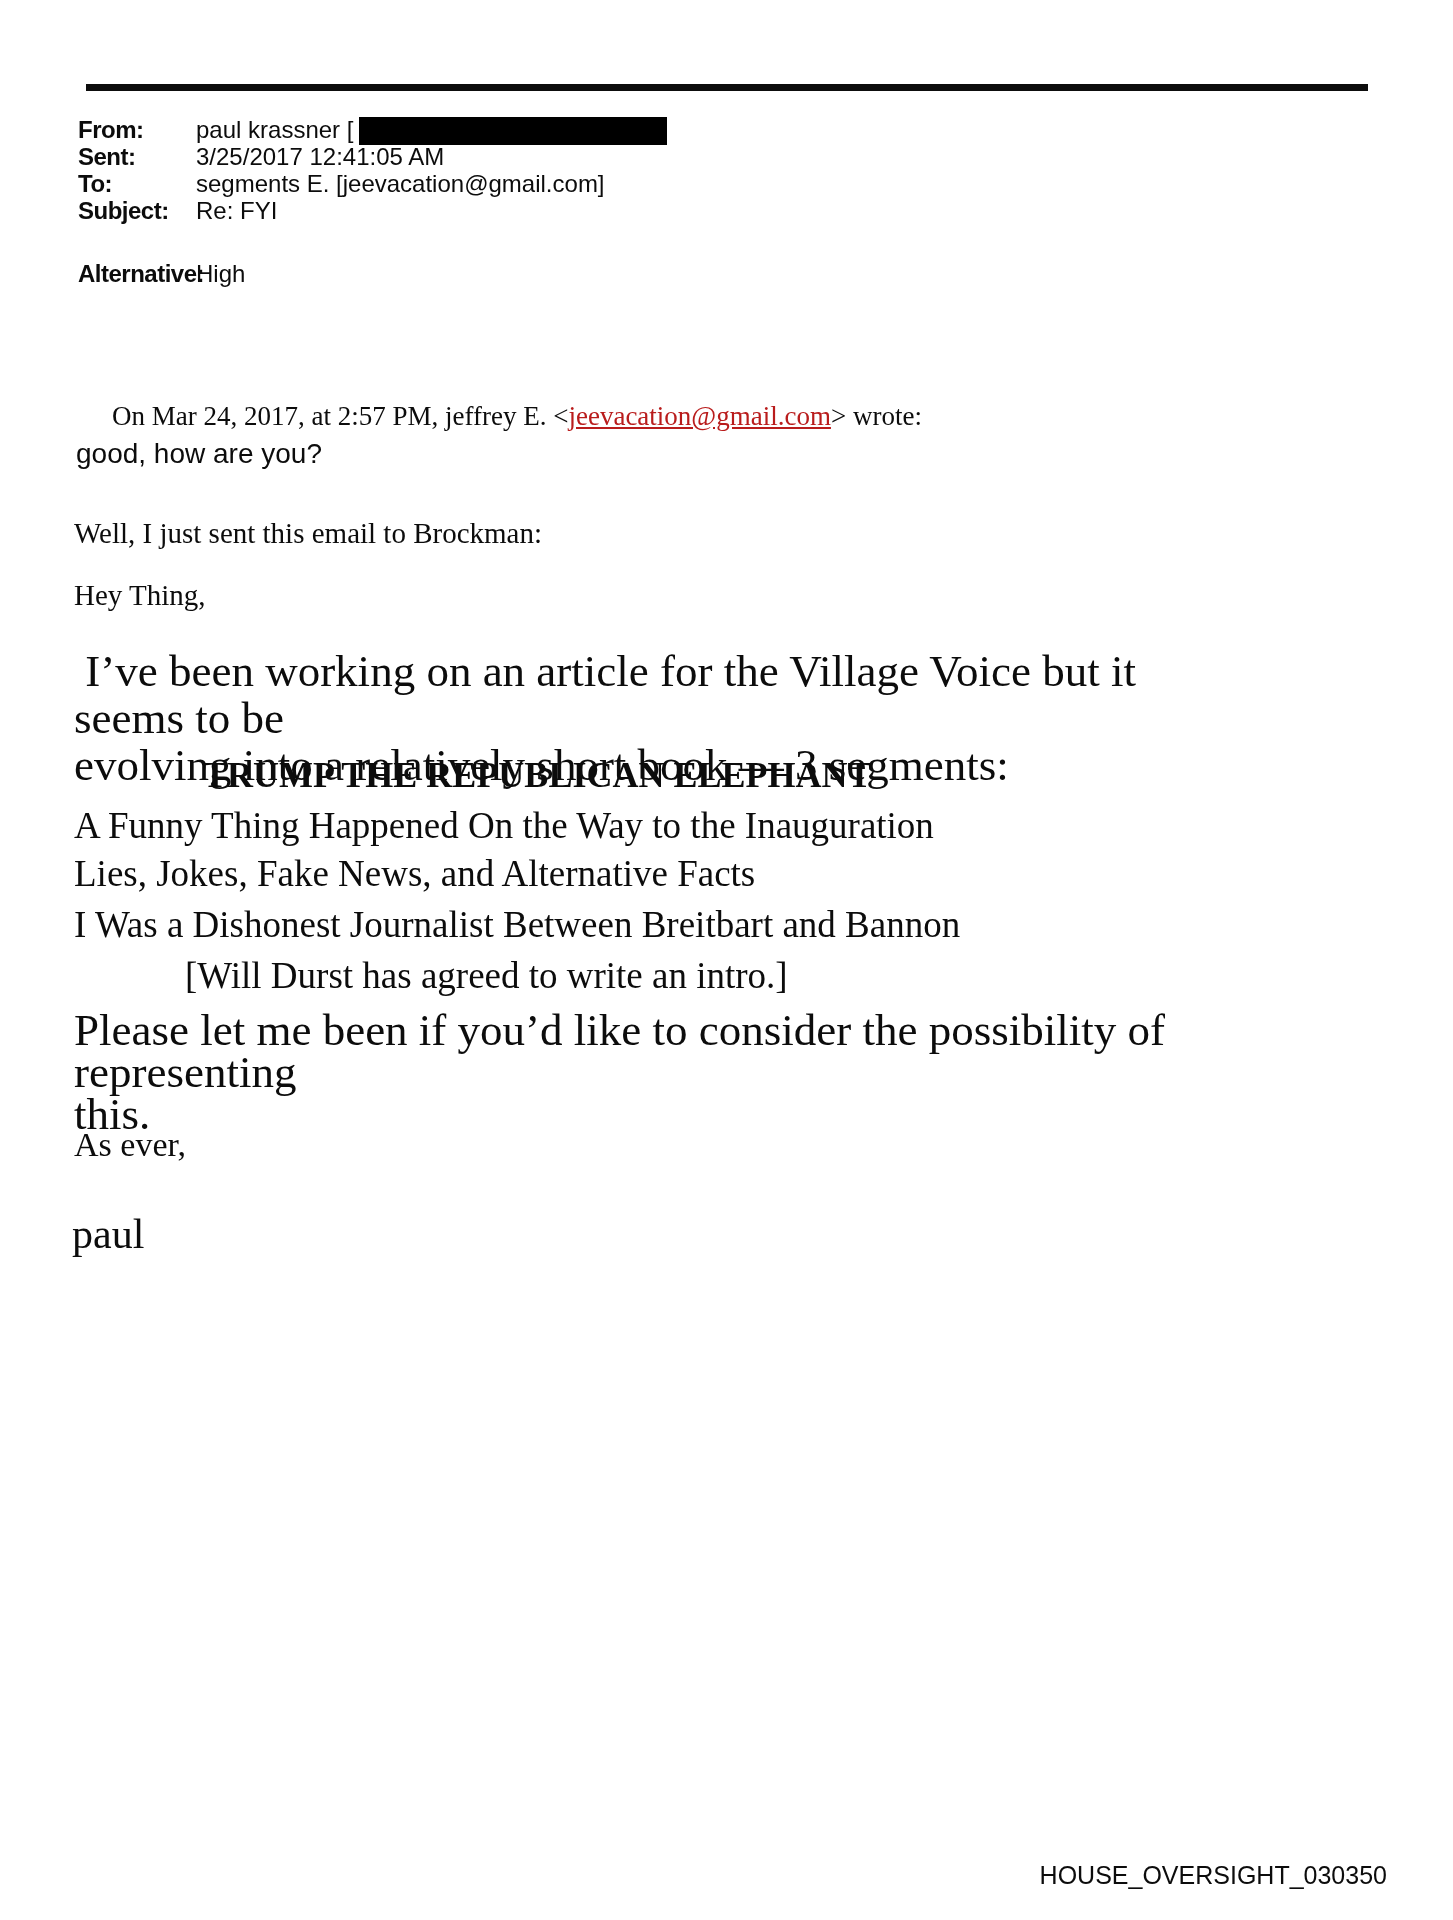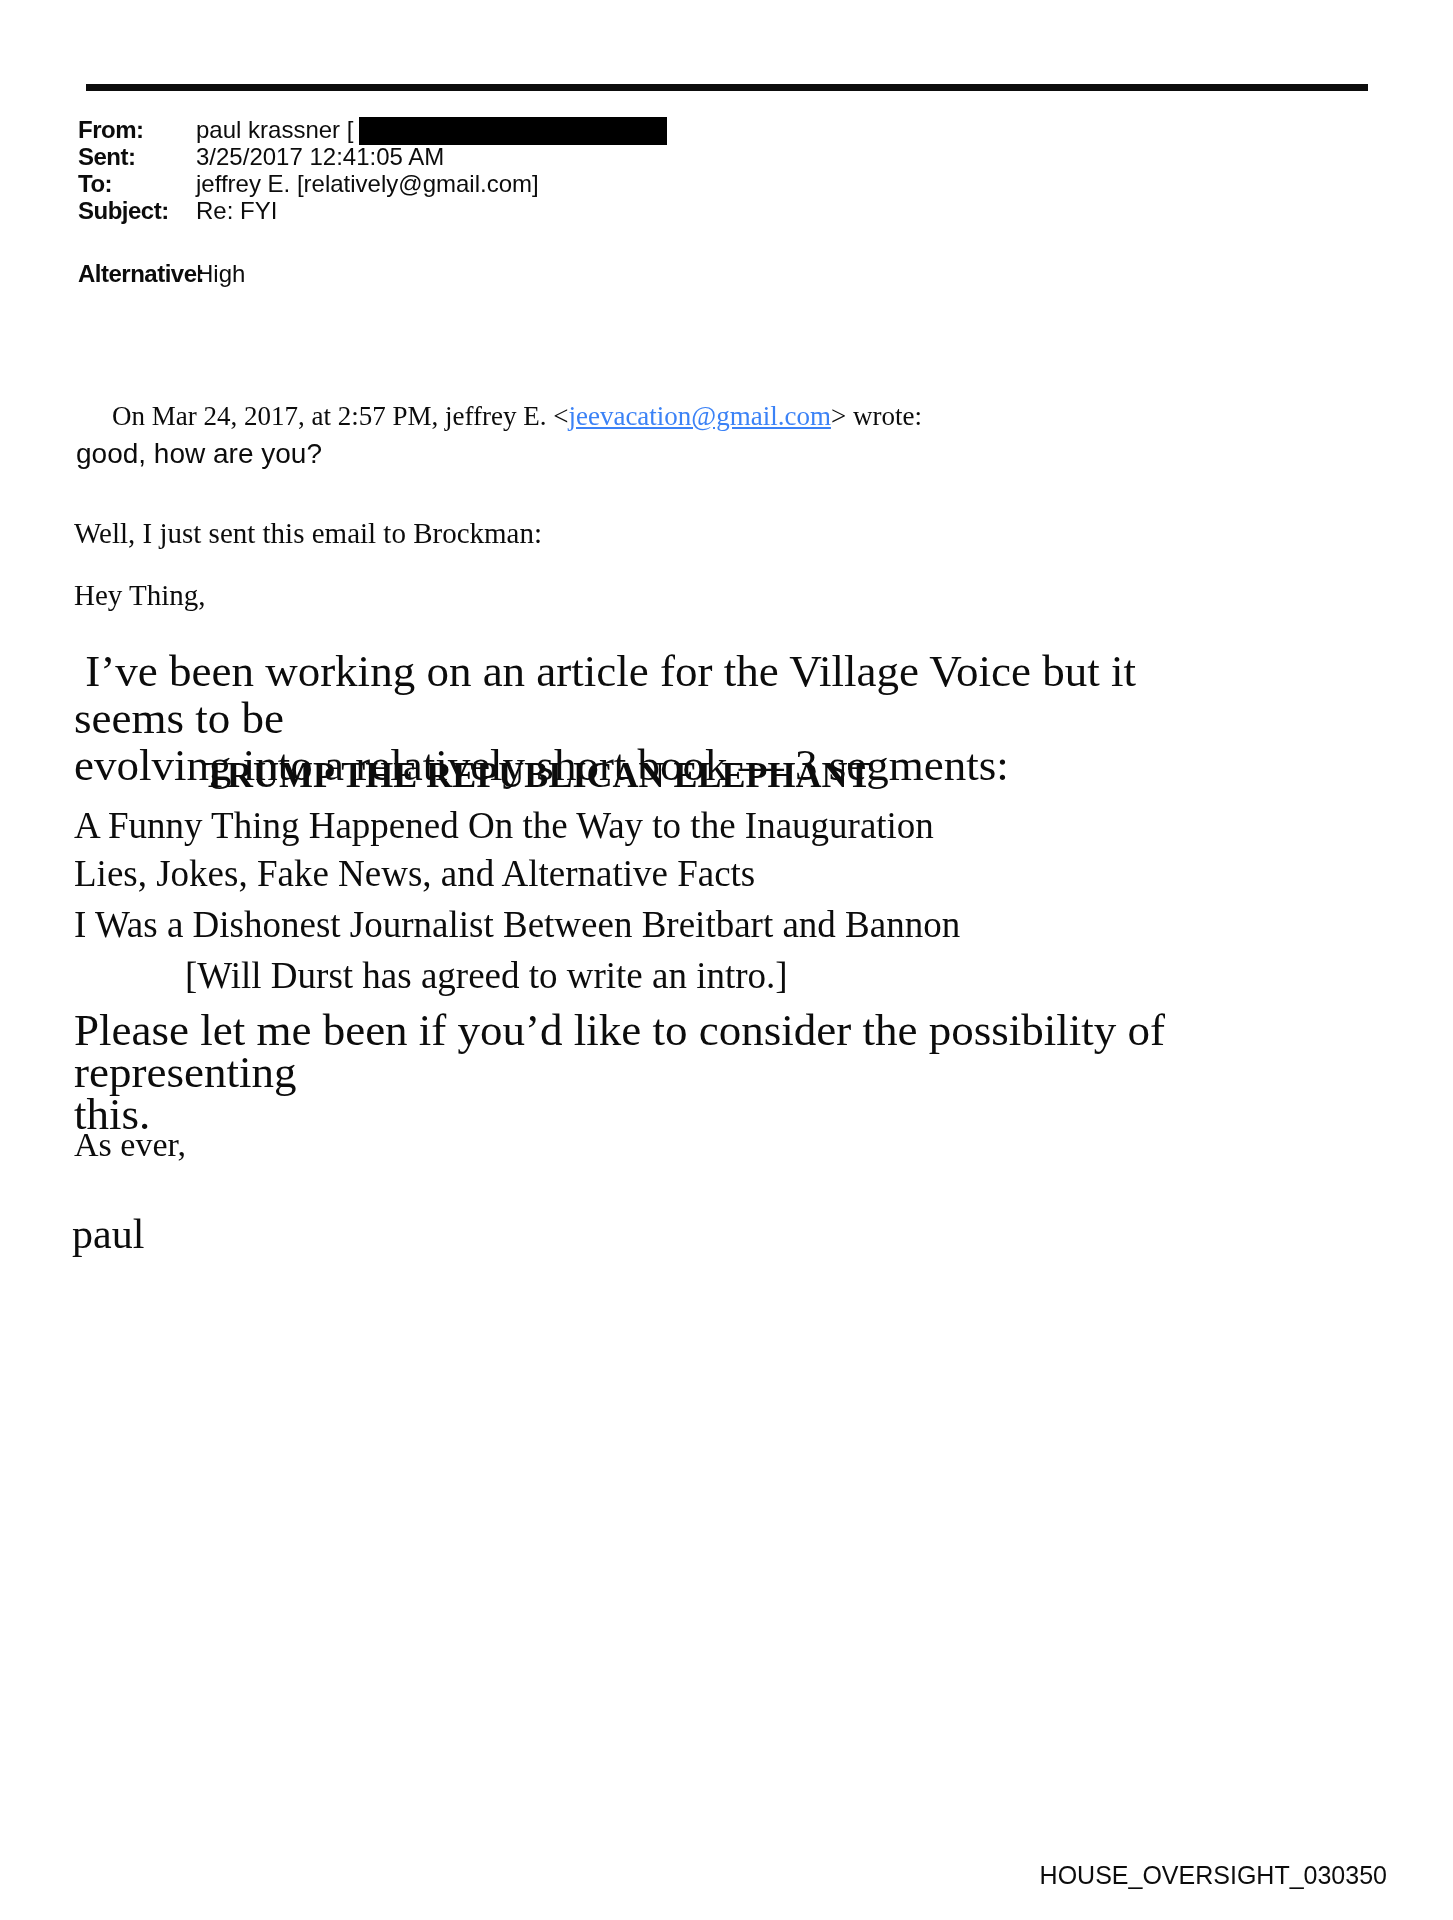--- a/index.html
+++ b/index.html
@@ -31,21 +31,21 @@
   .hval { position: absolute; left: 118px; top: 0; white-space: nowrap; }
   .redact {
     display: inline-block;
     width: 308px; height: 28px;
     background: #000;
     vertical-align: -7px;
     margin-left: 6px;
   }
   .serifline { position: absolute; white-space: pre-wrap; }
   .quoteline { top: 368px; left: 85px; font-size: 27px; line-height: 32px; }
-  .quoteline a { color: #3b82f6; text-decoration: underline; }
+  .quoteline a { color: #b91c1c; text-decoration: underline; }
   .goodline {
     top: 437px; left: 76px;
     font-family: "Liberation Sans", sans-serif;
     font-size: 28px; line-height: 33px;
   }
   .wellline  { top: 516px; left: 74px; font-size: 29px; line-height: 34px; }
   .heyline   { top: 578px; left: 74px; font-size: 29px; line-height: 34px; }
   .bigpara1  { top: 648px; left: 74px; width: 1090px; font-size: 45px; line-height: 47px; }
   .trumpline { top: 754px; left: 203px; font-size: 36px; line-height: 42px; font-weight: bold; }
   .seg1      { top: 804px; left: 74px; font-size: 37px; line-height: 43px; }
@@ -76,21 +76,21 @@
     <span class="hval"><span>paul krassner [</span><span class="redact"></span></span>
   </div>
 
   <div class="hrow" style="top:143px">
     <span class="hlabel">Sent:</span>
     <span class="hval">3/25/2017 12:41:05 AM</span>
   </div>
 
   <div class="hrow" style="top:170px">
     <span class="hlabel">To:</span>
-    <span class="hval">jeffrey E. [relatively@gmail.com]</span>
+    <span class="hval">segments E. [jeevacation@gmail.com]</span>
   </div>
 
   <div class="hrow" style="top:197px">
     <span class="hlabel">Subject:</span>
     <span class="hval">Re: FYI</span>
   </div>
 
   <div class="hrow" style="top:260px">
     <span class="hlabel">Alternative:</span>
     <span class="hval">High</span>

